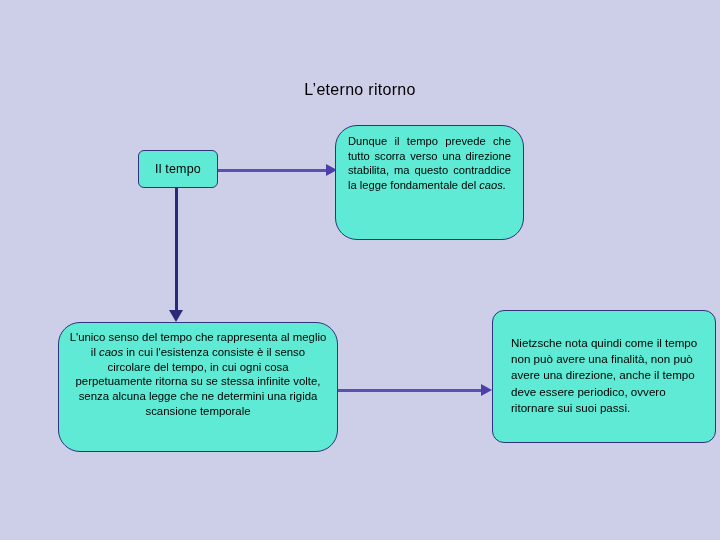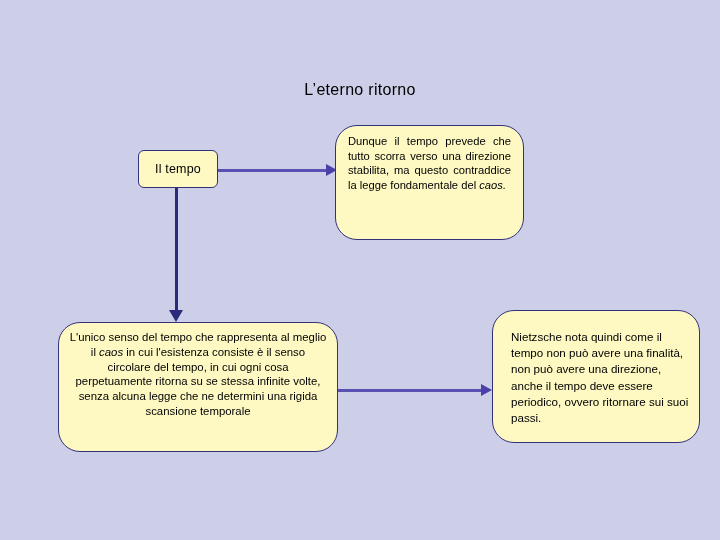--- a/index.html
+++ b/index.html
@@ -30,21 +30,21 @@
     text-align: center;
     font-size: 16px;
     color: #000000;
     letter-spacing: 0.3px;
     white-space: nowrap;
   }
 
   
   .node {
     position: absolute;
-    background: #fef9c3;
+    background: #5eead4;
     border: 1.4px solid #32327a;
     box-sizing: border-box;
     color: #000000;
   }
   .node .txt {
     display: block;
     color: #000000;
   }
 
   
@@ -93,24 +93,24 @@
   #node-unico .txt {
     font-size: 11.4px;
     line-height: 14.8px;
     text-align: center;
   }
 
   
   #node-nietzsche {
     left: 492px;
     top: 310px;
-    width: 208px;
+    width: 224px;
     height: 133px;
-    border-radius: 22px;
-    padding: 18px 10px 0 18px;
+    border-radius: 12px;
+    padding: 24px 10px 0 18px;
   }
   #node-nietzsche .txt {
     font-size: 11.6px;
     line-height: 16.2px;
     text-align: left;
   }
 
   .ital { font-style: italic; }
 
   

